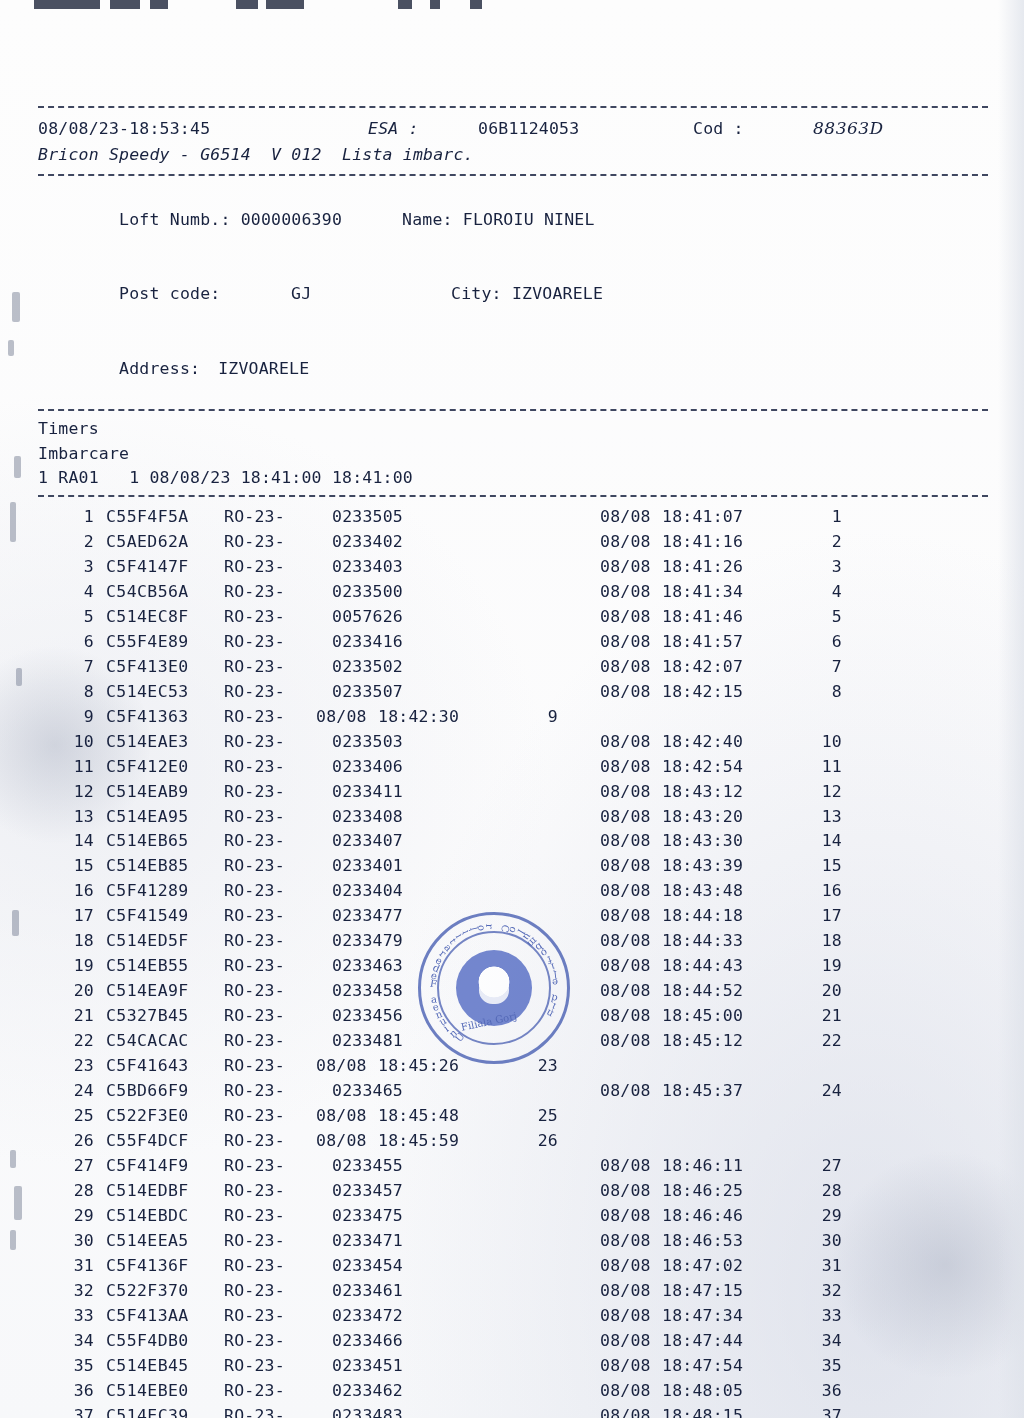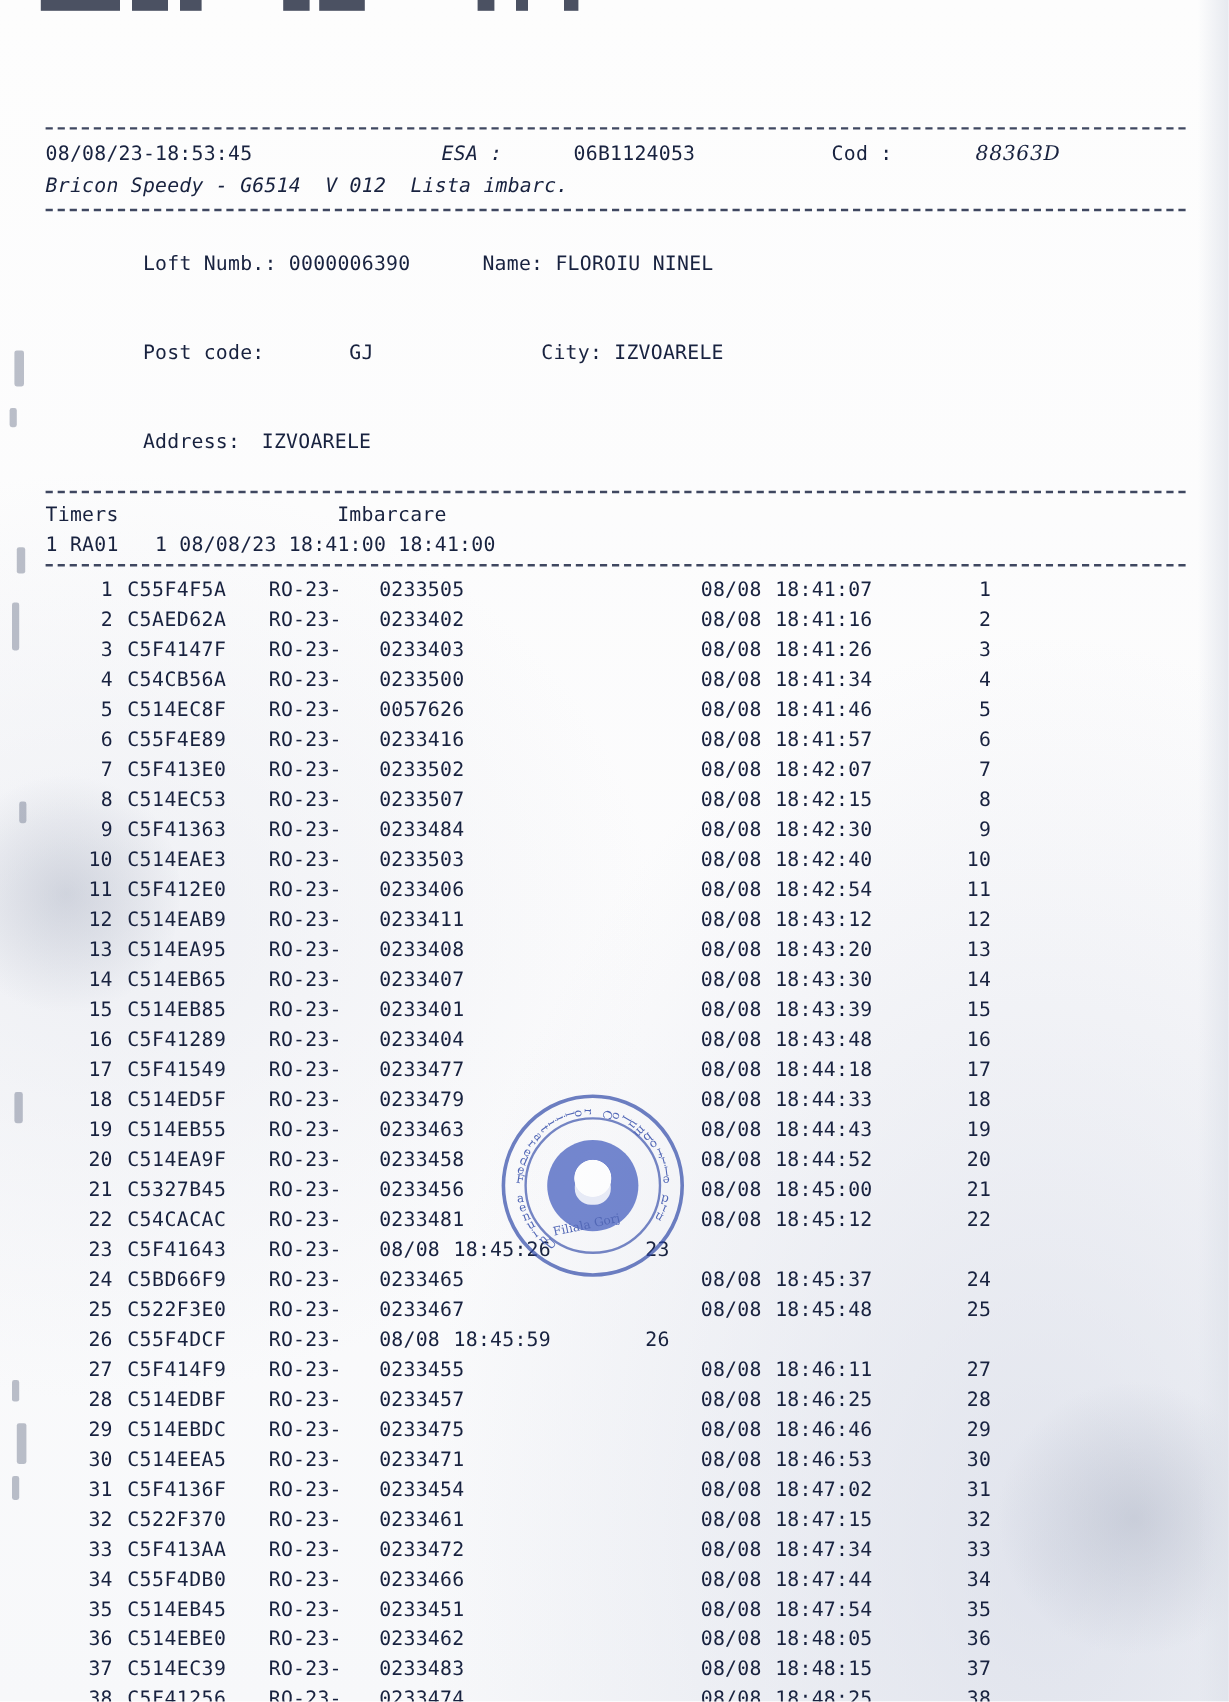--- a/index.html
+++ b/index.html
@@ -102,37 +102,37 @@
   .hdr-line .c3 { width: 215px; }
   .hdr-line .c4 { width: 120px; }
   .hdr-line .c5 { font-family: "DejaVu Serif", serif; font-style: italic; font-size: 17px; letter-spacing: .5px; }
 
   .hdr-line2 { margin-top: 2px; font-style: italic; }
 
   .addr div { margin: 1px 0; }
   .addr .lbl { display: inline-block; }
   .addr .gap { display: inline-block; width: 60px; }
 
-  .timers-head { display: flex; }
+  .timers-head { display: flex; flex-direction: column; }
   .timers-head .t1 { width: 243px; }
 
   .listing {
     margin-top: 8px;
     font-size: 16.5px;
     line-height: 1.515;
   }
   .lrow {
     display: flex;
     align-items: baseline;
     white-space: pre;
   }
   .lrow .idx   { width: 56px;  text-align: right; padding-right: 12px; }
   .lrow .ring  { width: 118px; letter-spacing: .4px; }
   .lrow .ctry  { width: 92px;  }
-  .lrow .num   { width: 268px; }
+  .lrow .num   { width: 268px; margin-left: 16px; }
   .lrow .date  { width: 62px;  }
   .lrow .time  { width: 140px; }
   .lrow .ord   { width: 40px;  text-align: right; }
 
   
   .stamp {
     position: absolute;
     left: 418px;
     top: 912px;
     width: 152px;
@@ -262,37 +262,37 @@
     <div class="listing">
 
     <div class="lrow"><span class="idx">1</span><span class="ring">C55F4F5A</span><span class="ctry">RO-23-</span><span class="num">0233505</span><span class="date">08/08</span><span class="time">18:41:07</span><span class="ord">1</span></div>
         <div class="lrow"><span class="idx">2</span><span class="ring">C5AED62A</span><span class="ctry">RO-23-</span><span class="num">0233402</span><span class="date">08/08</span><span class="time">18:41:16</span><span class="ord">2</span></div>
         <div class="lrow"><span class="idx">3</span><span class="ring">C5F4147F</span><span class="ctry">RO-23-</span><span class="num">0233403</span><span class="date">08/08</span><span class="time">18:41:26</span><span class="ord">3</span></div>
         <div class="lrow"><span class="idx">4</span><span class="ring">C54CB56A</span><span class="ctry">RO-23-</span><span class="num">0233500</span><span class="date">08/08</span><span class="time">18:41:34</span><span class="ord">4</span></div>
         <div class="lrow"><span class="idx">5</span><span class="ring">C514EC8F</span><span class="ctry">RO-23-</span><span class="num">0057626</span><span class="date">08/08</span><span class="time">18:41:46</span><span class="ord">5</span></div>
         <div class="lrow"><span class="idx">6</span><span class="ring">C55F4E89</span><span class="ctry">RO-23-</span><span class="num">0233416</span><span class="date">08/08</span><span class="time">18:41:57</span><span class="ord">6</span></div>
         <div class="lrow"><span class="idx">7</span><span class="ring">C5F413E0</span><span class="ctry">RO-23-</span><span class="num">0233502</span><span class="date">08/08</span><span class="time">18:42:07</span><span class="ord">7</span></div>
         <div class="lrow"><span class="idx">8</span><span class="ring">C514EC53</span><span class="ctry">RO-23-</span><span class="num">0233507</span><span class="date">08/08</span><span class="time">18:42:15</span><span class="ord">8</span></div>
-        <div class="lrow"><span class="idx">9</span><span class="ring">C5F41363</span><span class="ctry">RO-23-</span><span class="num">0233484</span><span class="date">08/08</span><span class="time">18:42:30</span><span class="ord">9</span></div>
+        <div class="lrow"><span class="idx">9</span><span class="ring">C5F41363</span><span class="ctry">RO-23-</span><span class="date">08/08</span><span class="time">18:42:30</span><span class="ord">9</span></div>
         <div class="lrow"><span class="idx">10</span><span class="ring">C514EAE3</span><span class="ctry">RO-23-</span><span class="num">0233503</span><span class="date">08/08</span><span class="time">18:42:40</span><span class="ord">10</span></div>
         <div class="lrow"><span class="idx">11</span><span class="ring">C5F412E0</span><span class="ctry">RO-23-</span><span class="num">0233406</span><span class="date">08/08</span><span class="time">18:42:54</span><span class="ord">11</span></div>
         <div class="lrow"><span class="idx">12</span><span class="ring">C514EAB9</span><span class="ctry">RO-23-</span><span class="num">0233411</span><span class="date">08/08</span><span class="time">18:43:12</span><span class="ord">12</span></div>
         <div class="lrow"><span class="idx">13</span><span class="ring">C514EA95</span><span class="ctry">RO-23-</span><span class="num">0233408</span><span class="date">08/08</span><span class="time">18:43:20</span><span class="ord">13</span></div>
         <div class="lrow"><span class="idx">14</span><span class="ring">C514EB65</span><span class="ctry">RO-23-</span><span class="num">0233407</span><span class="date">08/08</span><span class="time">18:43:30</span><span class="ord">14</span></div>
         <div class="lrow"><span class="idx">15</span><span class="ring">C514EB85</span><span class="ctry">RO-23-</span><span class="num">0233401</span><span class="date">08/08</span><span class="time">18:43:39</span><span class="ord">15</span></div>
         <div class="lrow"><span class="idx">16</span><span class="ring">C5F41289</span><span class="ctry">RO-23-</span><span class="num">0233404</span><span class="date">08/08</span><span class="time">18:43:48</span><span class="ord">16</span></div>
         <div class="lrow"><span class="idx">17</span><span class="ring">C5F41549</span><span class="ctry">RO-23-</span><span class="num">0233477</span><span class="date">08/08</span><span class="time">18:44:18</span><span class="ord">17</span></div>
         <div class="lrow"><span class="idx">18</span><span class="ring">C514ED5F</span><span class="ctry">RO-23-</span><span class="num">0233479</span><span class="date">08/08</span><span class="time">18:44:33</span><span class="ord">18</span></div>
         <div class="lrow"><span class="idx">19</span><span class="ring">C514EB55</span><span class="ctry">RO-23-</span><span class="num">0233463</span><span class="date">08/08</span><span class="time">18:44:43</span><span class="ord">19</span></div>
         <div class="lrow"><span class="idx">20</span><span class="ring">C514EA9F</span><span class="ctry">RO-23-</span><span class="num">0233458</span><span class="date">08/08</span><span class="time">18:44:52</span><span class="ord">20</span></div>
         <div class="lrow"><span class="idx">21</span><span class="ring">C5327B45</span><span class="ctry">RO-23-</span><span class="num">0233456</span><span class="date">08/08</span><span class="time">18:45:00</span><span class="ord">21</span></div>
         <div class="lrow"><span class="idx">22</span><span class="ring">C54CACAC</span><span class="ctry">RO-23-</span><span class="num">0233481</span><span class="date">08/08</span><span class="time">18:45:12</span><span class="ord">22</span></div>
         <div class="lrow"><span class="idx">23</span><span class="ring">C5F41643</span><span class="ctry">RO-23-</span><span class="date">08/08</span><span class="time">18:45:26</span><span class="ord">23</span></div>
         <div class="lrow"><span class="idx">24</span><span class="ring">C5BD66F9</span><span class="ctry">RO-23-</span><span class="num">0233465</span><span class="date">08/08</span><span class="time">18:45:37</span><span class="ord">24</span></div>
-        <div class="lrow"><span class="idx">25</span><span class="ring">C522F3E0</span><span class="ctry">RO-23-</span><span class="num">0233467</span><span class="date">08/08</span><span class="time">18:45:48</span><span class="ord">25</span></div>
+        <div class="lrow"><span class="idx">25</span><span class="ring">C522F3E0</span><span class="ctry">RO-23-</span><span class="date">08/08</span><span class="time">18:45:48</span><span class="ord">25</span></div>
         <div class="lrow"><span class="idx">26</span><span class="ring">C55F4DCF</span><span class="ctry">RO-23-</span><span class="date">08/08</span><span class="time">18:45:59</span><span class="ord">26</span></div>
         <div class="lrow"><span class="idx">27</span><span class="ring">C5F414F9</span><span class="ctry">RO-23-</span><span class="num">0233455</span><span class="date">08/08</span><span class="time">18:46:11</span><span class="ord">27</span></div>
         <div class="lrow"><span class="idx">28</span><span class="ring">C514EDBF</span><span class="ctry">RO-23-</span><span class="num">0233457</span><span class="date">08/08</span><span class="time">18:46:25</span><span class="ord">28</span></div>
         <div class="lrow"><span class="idx">29</span><span class="ring">C514EBDC</span><span class="ctry">RO-23-</span><span class="num">0233475</span><span class="date">08/08</span><span class="time">18:46:46</span><span class="ord">29</span></div>
         <div class="lrow"><span class="idx">30</span><span class="ring">C514EEA5</span><span class="ctry">RO-23-</span><span class="num">0233471</span><span class="date">08/08</span><span class="time">18:46:53</span><span class="ord">30</span></div>
         <div class="lrow"><span class="idx">31</span><span class="ring">C5F4136F</span><span class="ctry">RO-23-</span><span class="num">0233454</span><span class="date">08/08</span><span class="time">18:47:02</span><span class="ord">31</span></div>
         <div class="lrow"><span class="idx">32</span><span class="ring">C522F370</span><span class="ctry">RO-23-</span><span class="num">0233461</span><span class="date">08/08</span><span class="time">18:47:15</span><span class="ord">32</span></div>
         <div class="lrow"><span class="idx">33</span><span class="ring">C5F413AA</span><span class="ctry">RO-23-</span><span class="num">0233472</span><span class="date">08/08</span><span class="time">18:47:34</span><span class="ord">33</span></div>
         <div class="lrow"><span class="idx">34</span><span class="ring">C55F4DB0</span><span class="ctry">RO-23-</span><span class="num">0233466</span><span class="date">08/08</span><span class="time">18:47:44</span><span class="ord">34</span></div>
         <div class="lrow"><span class="idx">35</span><span class="ring">C514EB45</span><span class="ctry">RO-23-</span><span class="num">0233451</span><span class="date">08/08</span><span class="time">18:47:54</span><span class="ord">35</span></div>

